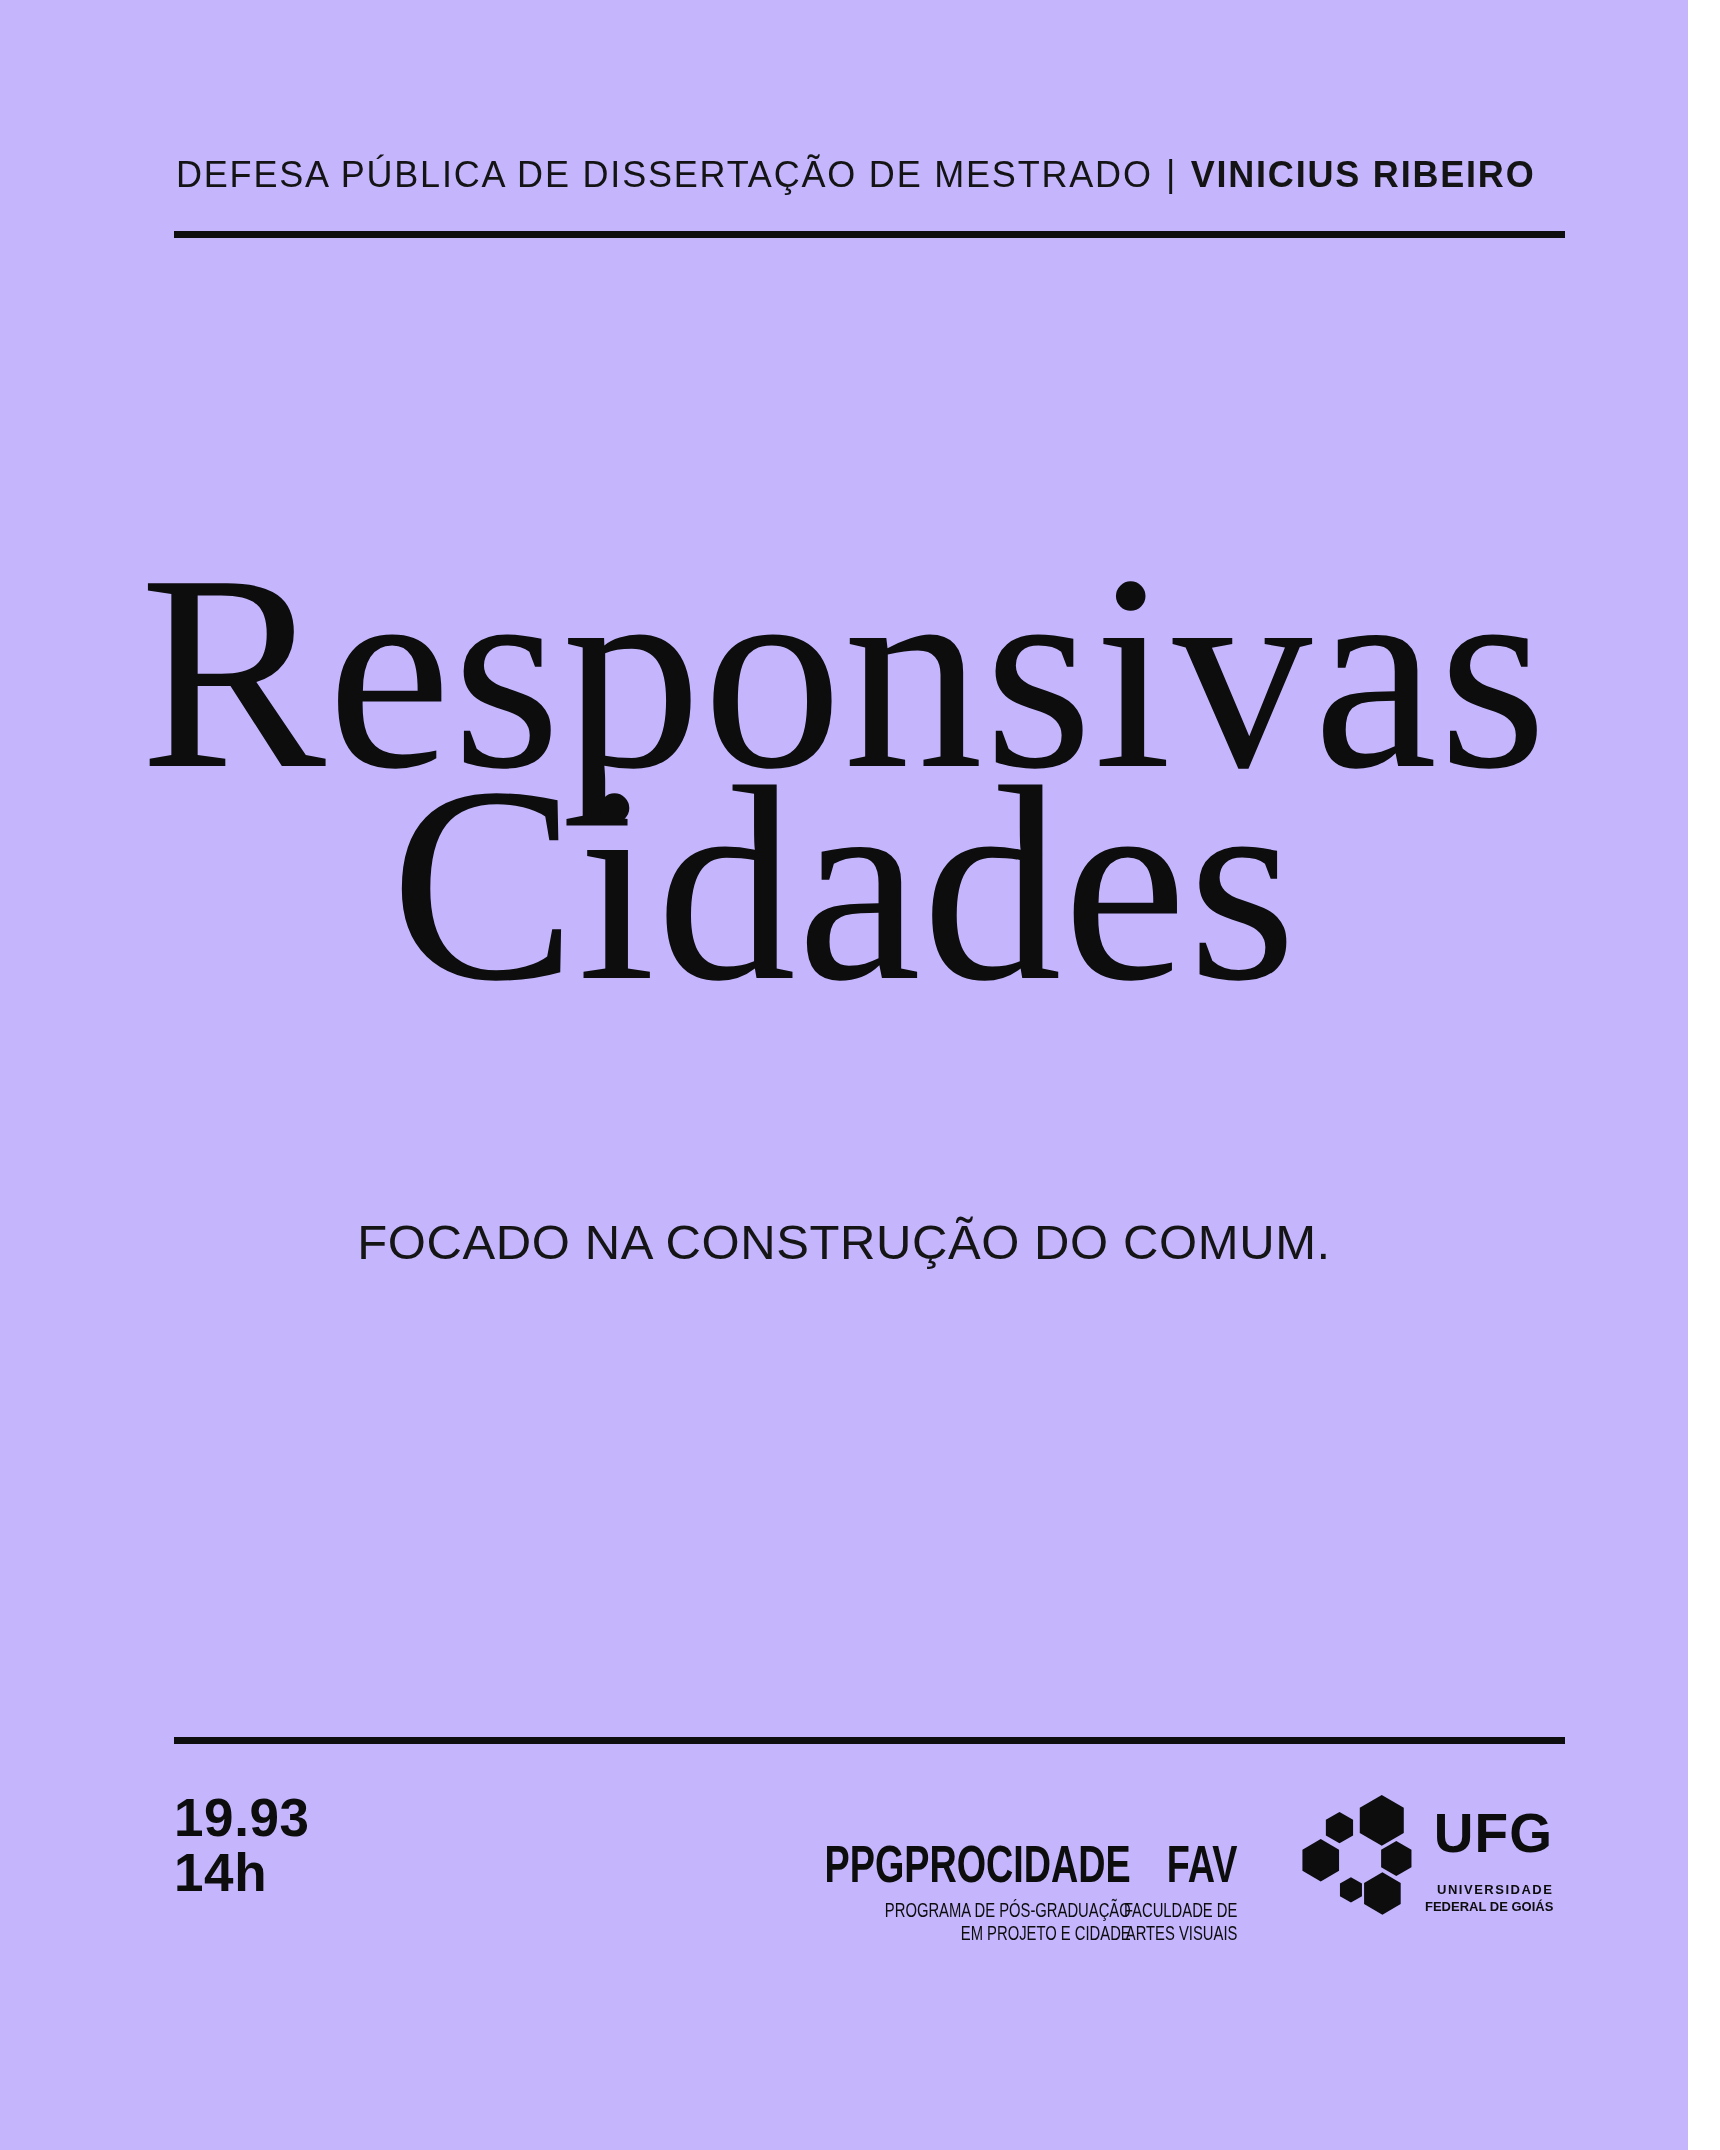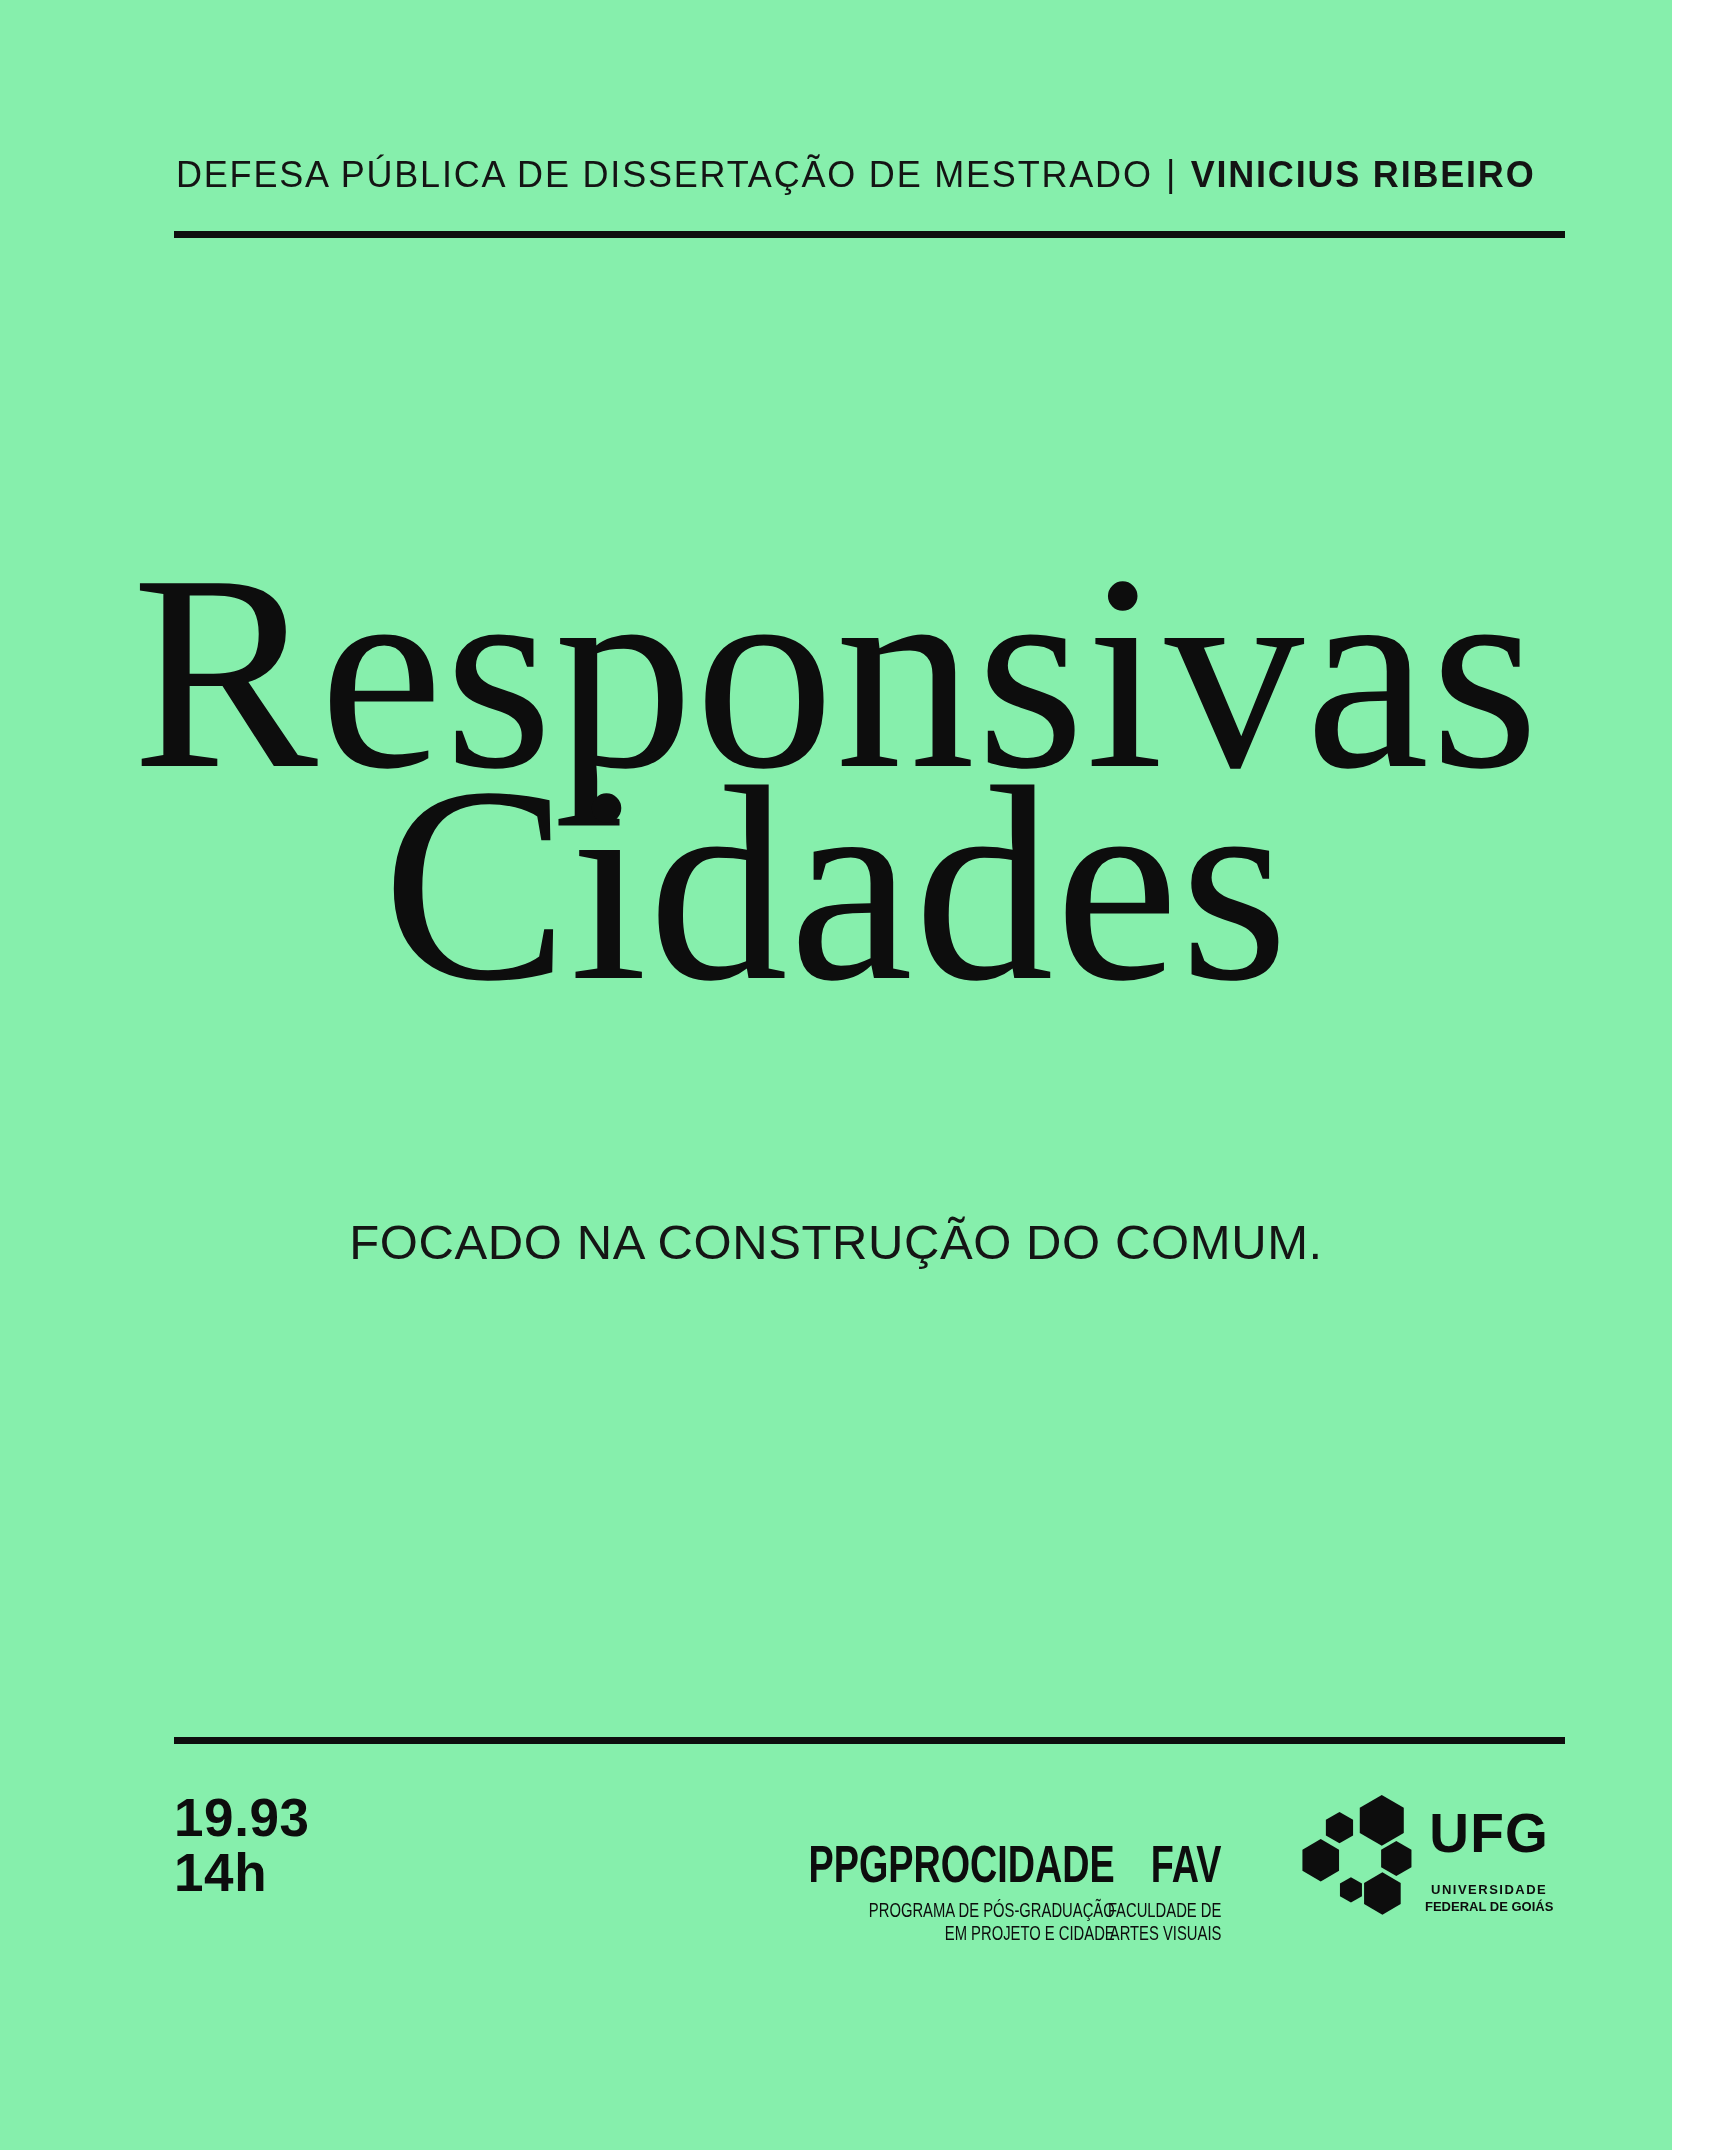--- a/index.html
+++ b/index.html
@@ -6,23 +6,24 @@
     margin: 0;
     padding: 0;
     width: 1720px;
     height: 2151px;
     overflow: hidden;
   }
   .poster {
     position: relative;
     width: 1672px;
     height: 2151px;
-    background: #86efac;
+    background: #c4b5fd;
     color: #0d0d0d;
     font-family: "Liberation Sans", sans-serif;
+    padding-left: 16px;
   }
 
   
   .topbar {
     position: absolute;
     left: 176px;
     top: 153px;
     white-space: nowrap;
     font-size: 36px;
     letter-spacing: 1.8px;
@@ -125,21 +126,21 @@
     left: 1302px;
     top: 1794px;
     width: 110px;
     height: 124px;
   }
   .ufg-hex polygon { fill: #0d0d0d; }
 
   .ufg {
     left: 1425px;
     top: 1806px;
-    text-align: center;
+    text-align: right;
     white-space: nowrap;
   }
   .ufg .ufg-name {
     font-weight: 700;
     font-size: 55px;
     line-height: 1;
     letter-spacing: 1.2px;
   }
   .ufg .ufg-sub {
     margin-top: 20px;

